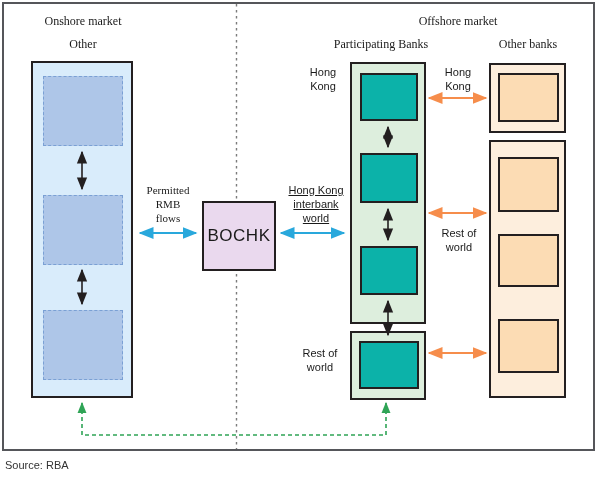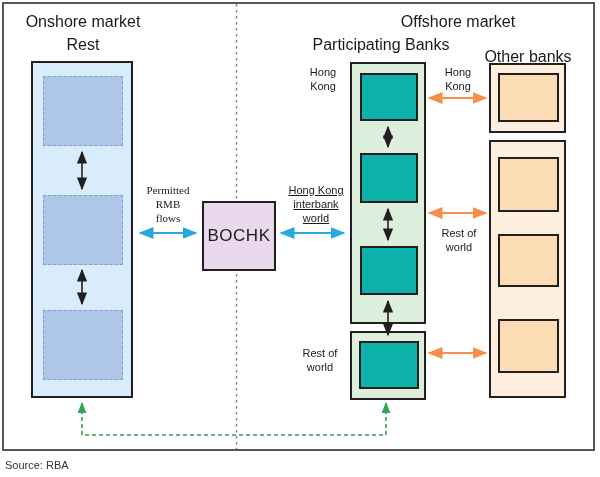--- a/index.html
+++ b/index.html
@@ -17,21 +17,21 @@
   .svg-layer{left:0;top:0;width:600px;height:477px;pointer-events:none;}
   .col-onshore{background:var(--onshore-fill);border:2px solid var(--border-dark);}
   .box-onshore{background:var(--onshore-bank-fill);border:1px dashed var(--onshore-bank-border);}
   .col-part{background:var(--participating-fill);border:2px solid var(--border-dark);}
   .box-teal{background:var(--participating-bank-fill);border:2px solid var(--border-dark);}
   .col-other{background:var(--other-fill);border:2px solid var(--border-dark);}
   .box-other{background:var(--other-bank-fill);border:2px solid var(--border-dark);}
   .bochk{background:var(--bochk-fill);border:2px solid var(--border-dark);
          display:flex;align-items:center;justify-content:center;}
   .bochk-label{font-size:17px;color:#1a1a1a;letter-spacing:0.5px;}
-  .title{font-size:16px;color:#1a1a1a;text-align:center;line-height:23px;}
+  .title{font-size:12px;color:#1a1a1a;text-align:center;line-height:23px;font-family:Liberation Serif, serif;}
   .lbl{font-size:11px;color:#1a1a1a;text-align:center;line-height:14px;}
   .src{font-size:11px;color:#333333;}
   .ln-black{stroke:var(--border-dark);stroke-width:1.6;}
   .ln-cyan{stroke:var(--flow-arrow-blue);stroke-width:2;}
   .ln-orange{stroke:var(--offshore-arrow-orange);stroke-width:2;}
   .ln-green{stroke:var(--mainland-link-green);stroke-width:1.6;stroke-dasharray:4 3;fill:none;}
   .ln-divider{stroke:var(--divider-gray);stroke-width:1.4;stroke-dasharray:2.5 3.5;}
   .mk-black{fill:var(--border-dark);} .mk-cyan{fill:var(--flow-arrow-blue);}
   .mk-orange{fill:var(--offshore-arrow-orange);} .mk-green{fill:var(--mainland-link-green);}
 </style>
@@ -41,25 +41,25 @@
 <div id="app">
 
   <div class="abs frame"></div>
 
   <svg class="abs svg-layer" viewBox="0 0 600 477">
     <line class="ln-divider" x1="236.5" y1="4" x2="236.5" y2="449"></line>
   </svg>
 
   <div class="abs title" style="left:13px;top:10px;width:140px;">
     <div>Onshore market</div>
-    <div>Rest</div>
+    <div>Other</div>
   </div>
   <div class="abs title" style="left:383px;top:10px;width:150px;">Offshore market</div>
   <div class="abs title" style="left:306px;top:33px;width:150px;">Participating Banks</div>
-  <div class="abs title" style="left:468px;top:45px;width:120px;">Other banks</div>
+  <div class="abs title" style="left:468px;top:33px;width:120px;">Other banks</div>
 
   <div class="abs col-onshore" style="left:31px;top:61px;width:102px;height:337px;"></div>
   <div class="abs box-onshore" style="left:43px;top:76px;width:80px;height:70px;"></div>
   <div class="abs box-onshore" style="left:43px;top:195px;width:80px;height:70px;"></div>
   <div class="abs box-onshore" style="left:43px;top:310px;width:80px;height:70px;"></div>
 
   <div class="abs bochk" style="left:202px;top:201px;width:74px;height:70px;justify-content:center;">
     <span class="bochk-label">BOCHK</span>
   </div>
 

